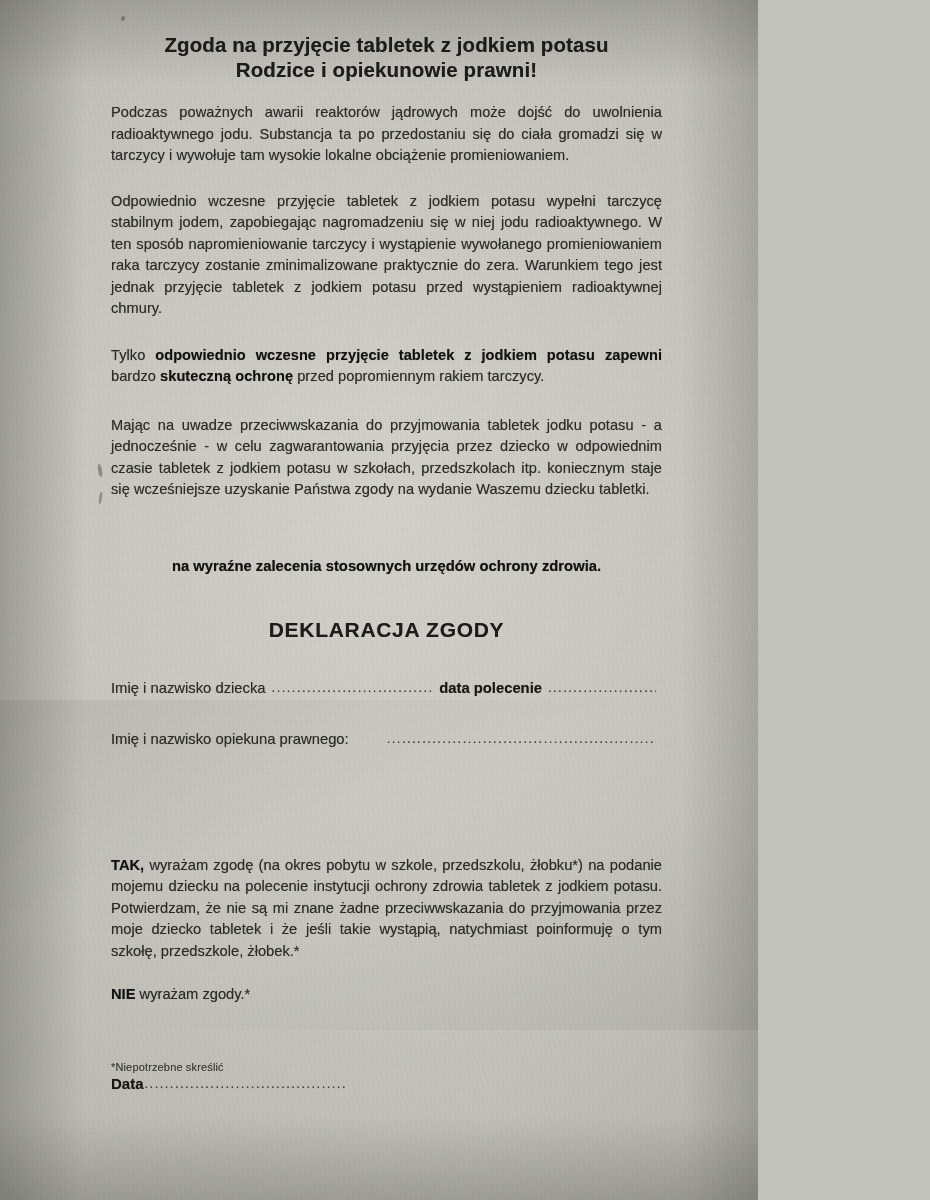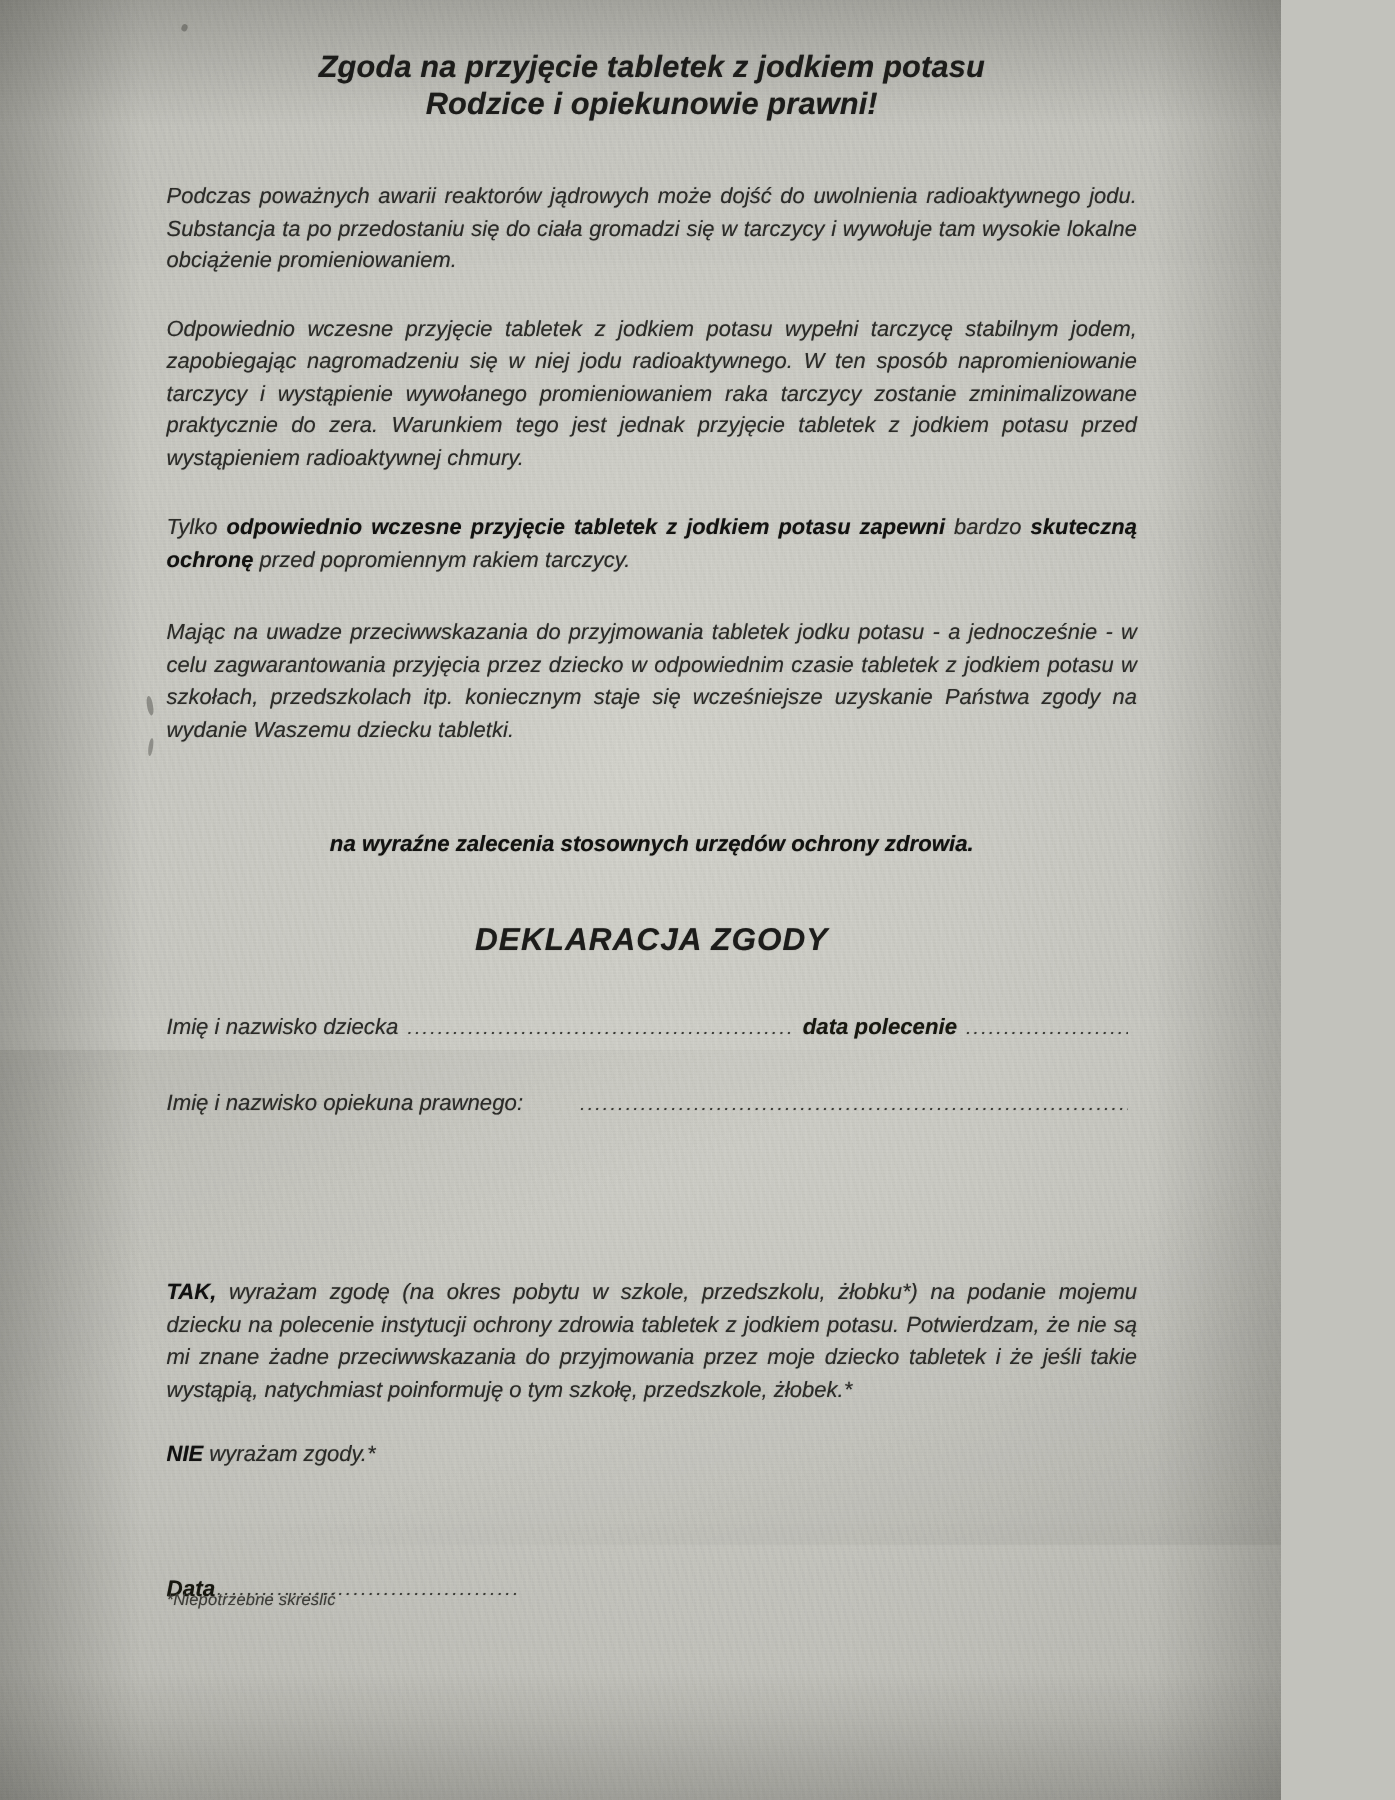--- a/index.html
+++ b/index.html
@@ -12,32 +12,31 @@
     height: 1200px;
     overflow: hidden;
     background: #c2c2bc;
     font-family: "Liberation Sans", sans-serif;
     color: #1f1f1d;
   }
 
   
   .sheet {
     position: relative;
-    width: 854px;
+    width: 758px;
     height: 1200px;
     box-sizing: border-box;
     background:
       radial-gradient(ellipse 115% 95% at 50% 42%,
         rgba(214,214,207,0.95) 0%,
         rgba(201,201,194,0.75) 42%,
         rgba(178,178,171,0.55) 74%,
         rgba(150,150,144,0.55) 100%),
       linear-gradient(100deg,
         #bdbdb7 0%, #c8c8c2 18%, #c5c5bf 46%, #c9c9c3 70%, #bcbcb6 100%);
-    font-style: italic;
   }
   
   .grain {
     position: absolute;
     inset: 0;
     pointer-events: none;
     opacity: .5;
     background-image:
       repeating-linear-gradient(0deg,
         rgba(255,255,255,0.05) 0 1px, rgba(0,0,0,0.035) 1px 2px),
@@ -95,21 +94,21 @@
 
   p.body {
     font-size: 14.6px;
     line-height: 21.5px;
     text-align: justify;
     margin: 0;
     letter-spacing: .05px;
     color: #2b2b28;
     text-shadow: 0 0 .7px rgba(40,40,36,.5);
   }
-  p.p1 { margin-top: 39px; }
+  p.p1 { margin-top: 20px; }
   p.p2 { margin-top: 24px; }
   p.p3 { margin-top: 25px; }
   p.p4 { margin-top: 27px; }
 
   p.body b { font-weight: bold; color: #121210; }
 
   .notice {
     margin: 32px 0 0 0;
     font-size: 14.8px;
     line-height: 22px;

